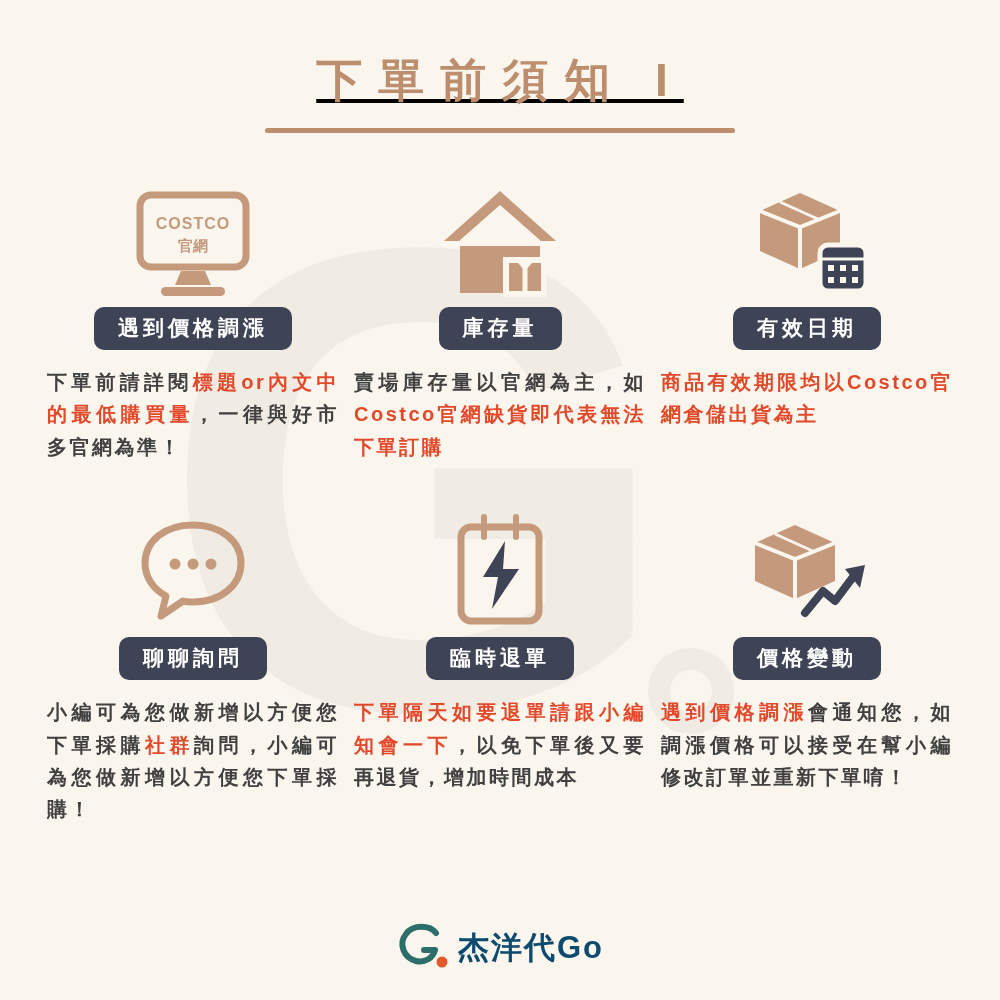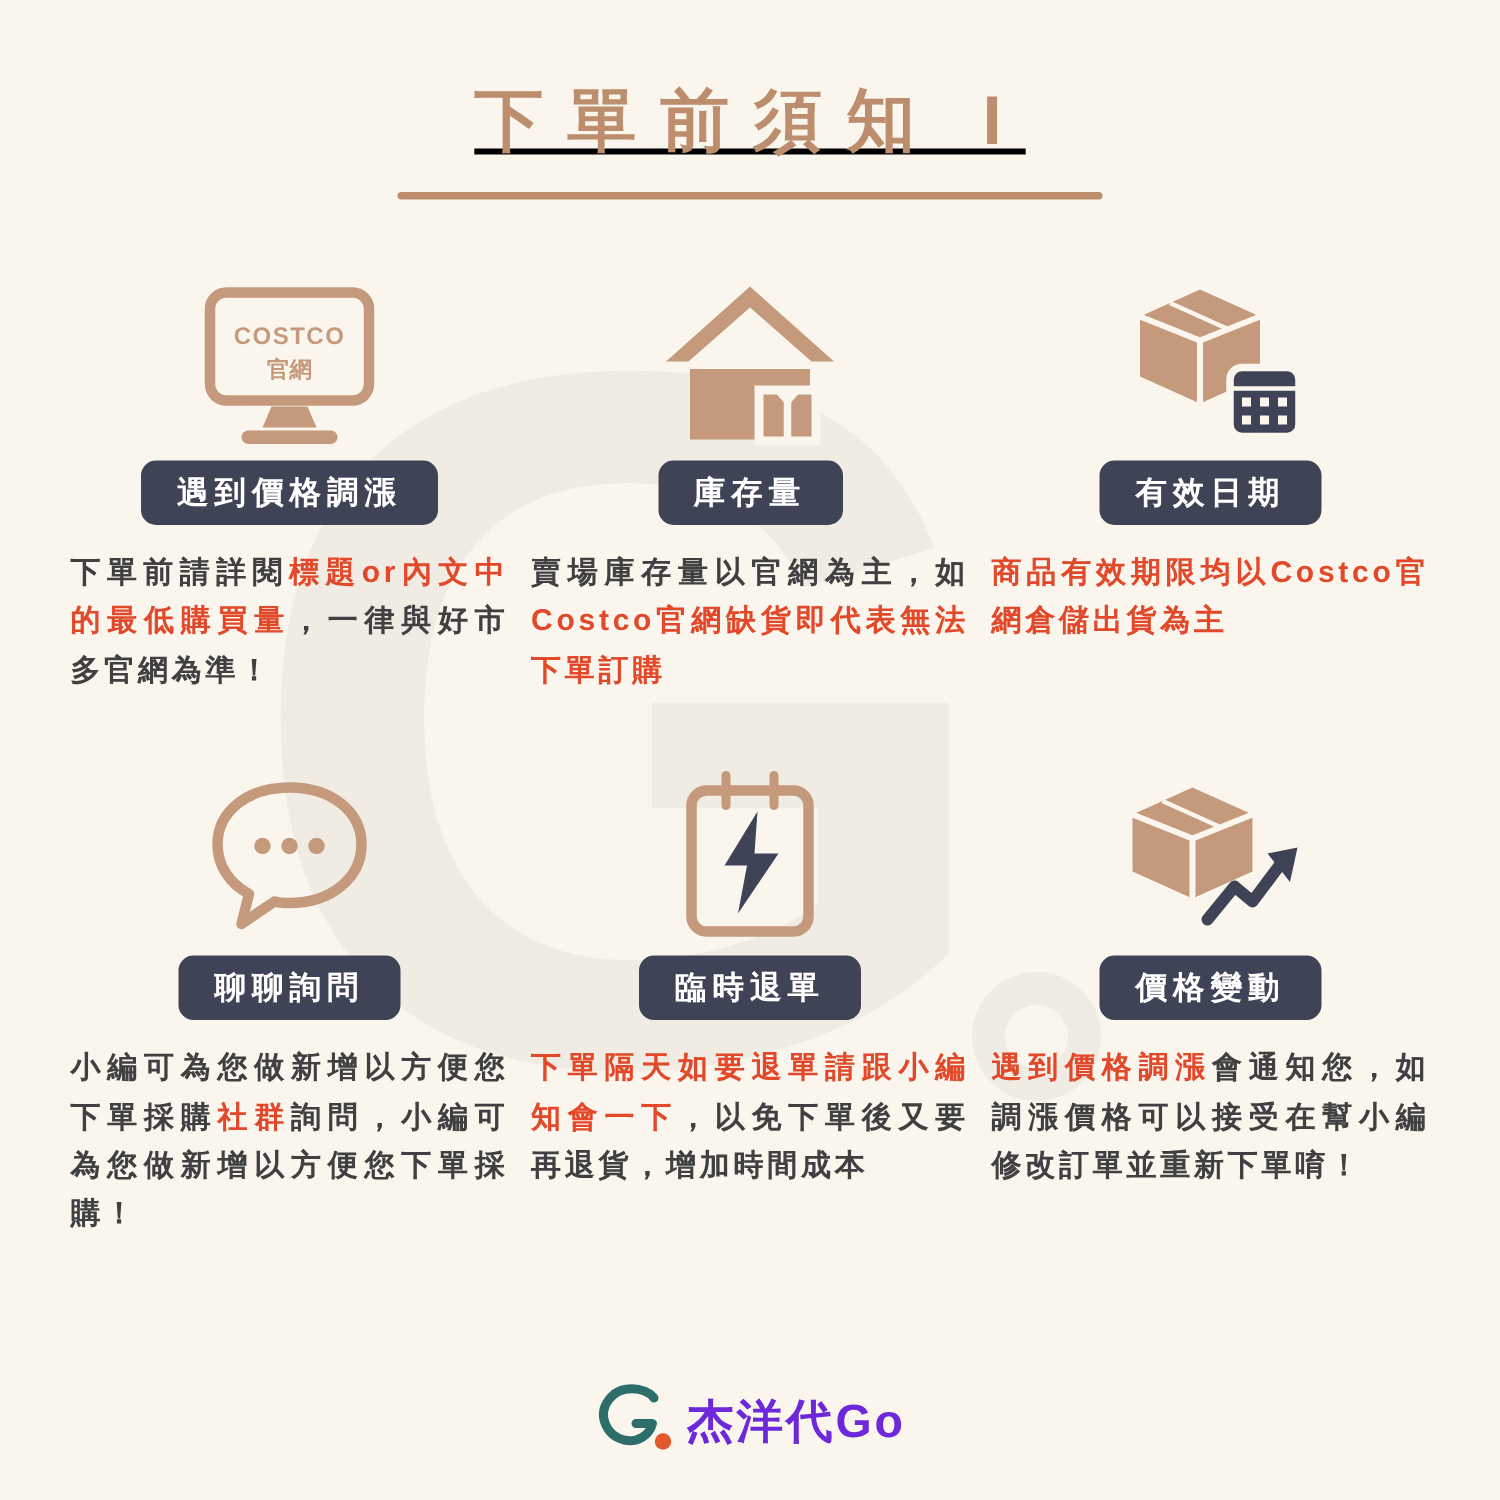--- a/index.html
+++ b/index.html
@@ -111,21 +111,21 @@
     bottom: 26px;
     display: flex;
     align-items: center;
     justify-content: center;
     gap: 10px;
     z-index: 1;
   }
   .brand-text {
     font-size: 31px;
     font-weight: 800;
-    color: #6d28d9;
+    color: #0c4a6e;
     letter-spacing: 2px;
   }
 </style>
 </head>
 <body>
 
 <div class="canvas">
 
   <div class="watermark">G</div>
   <div class="watermark-ring"></div>

